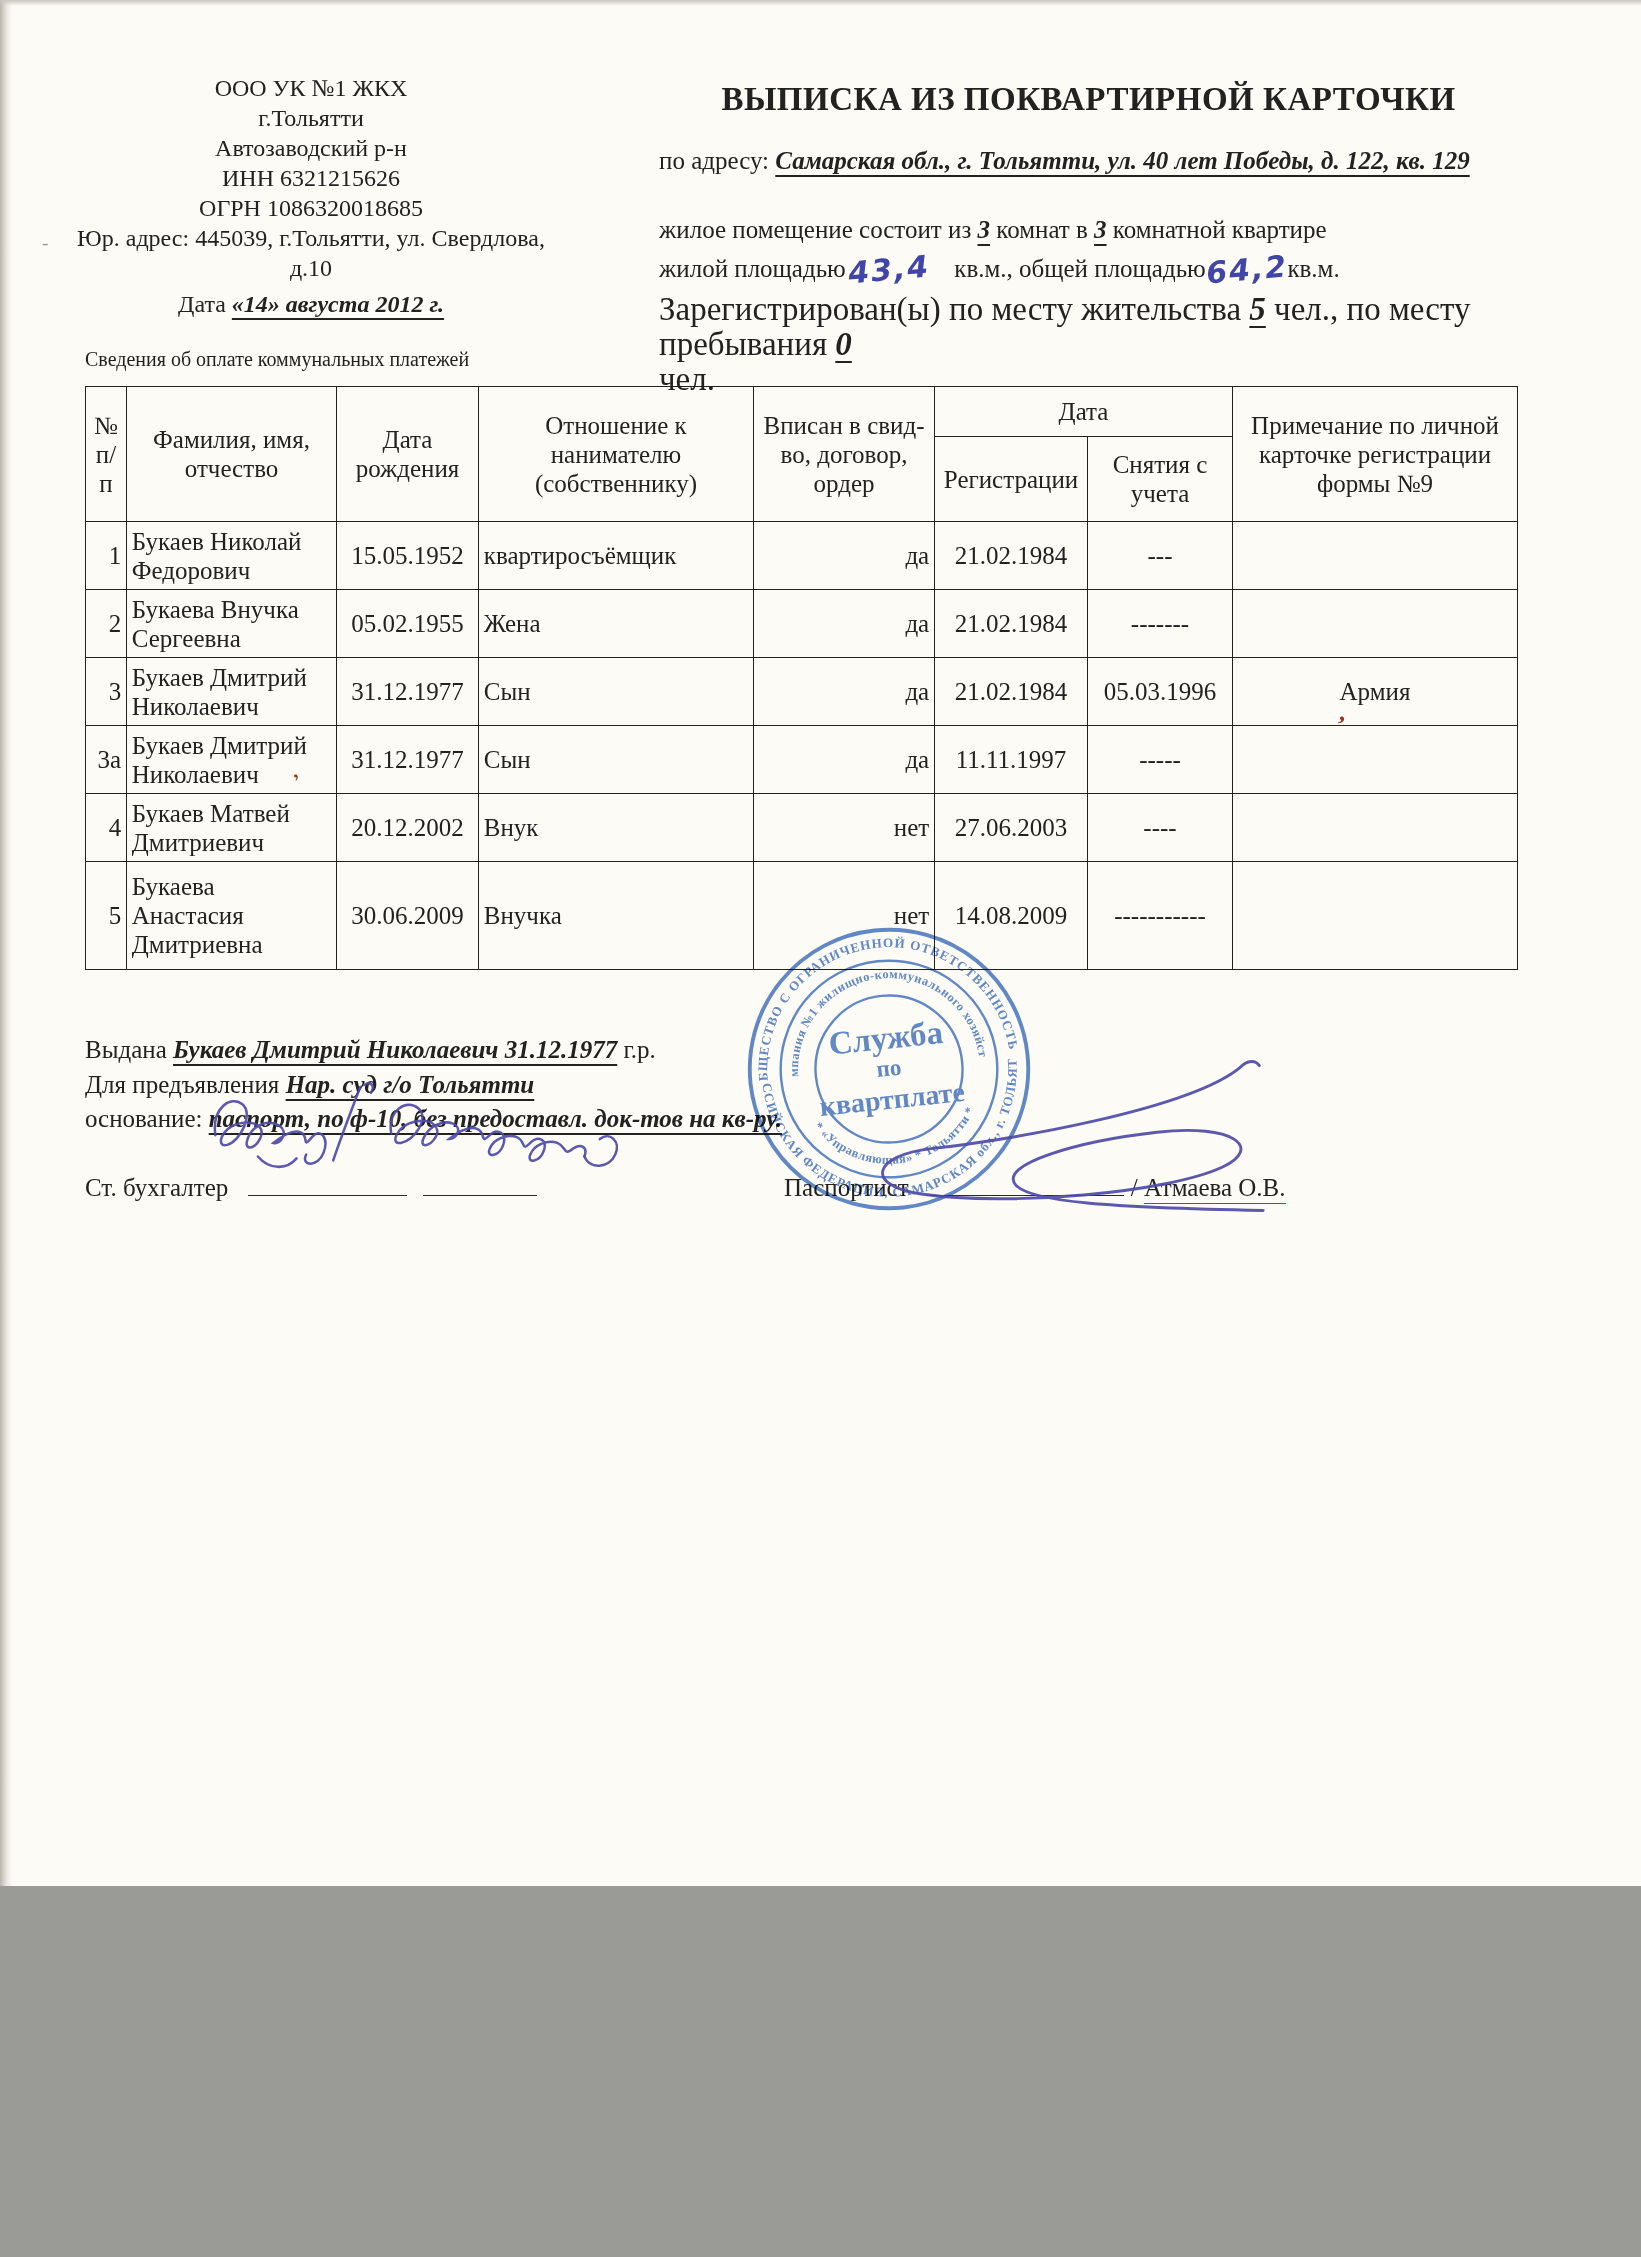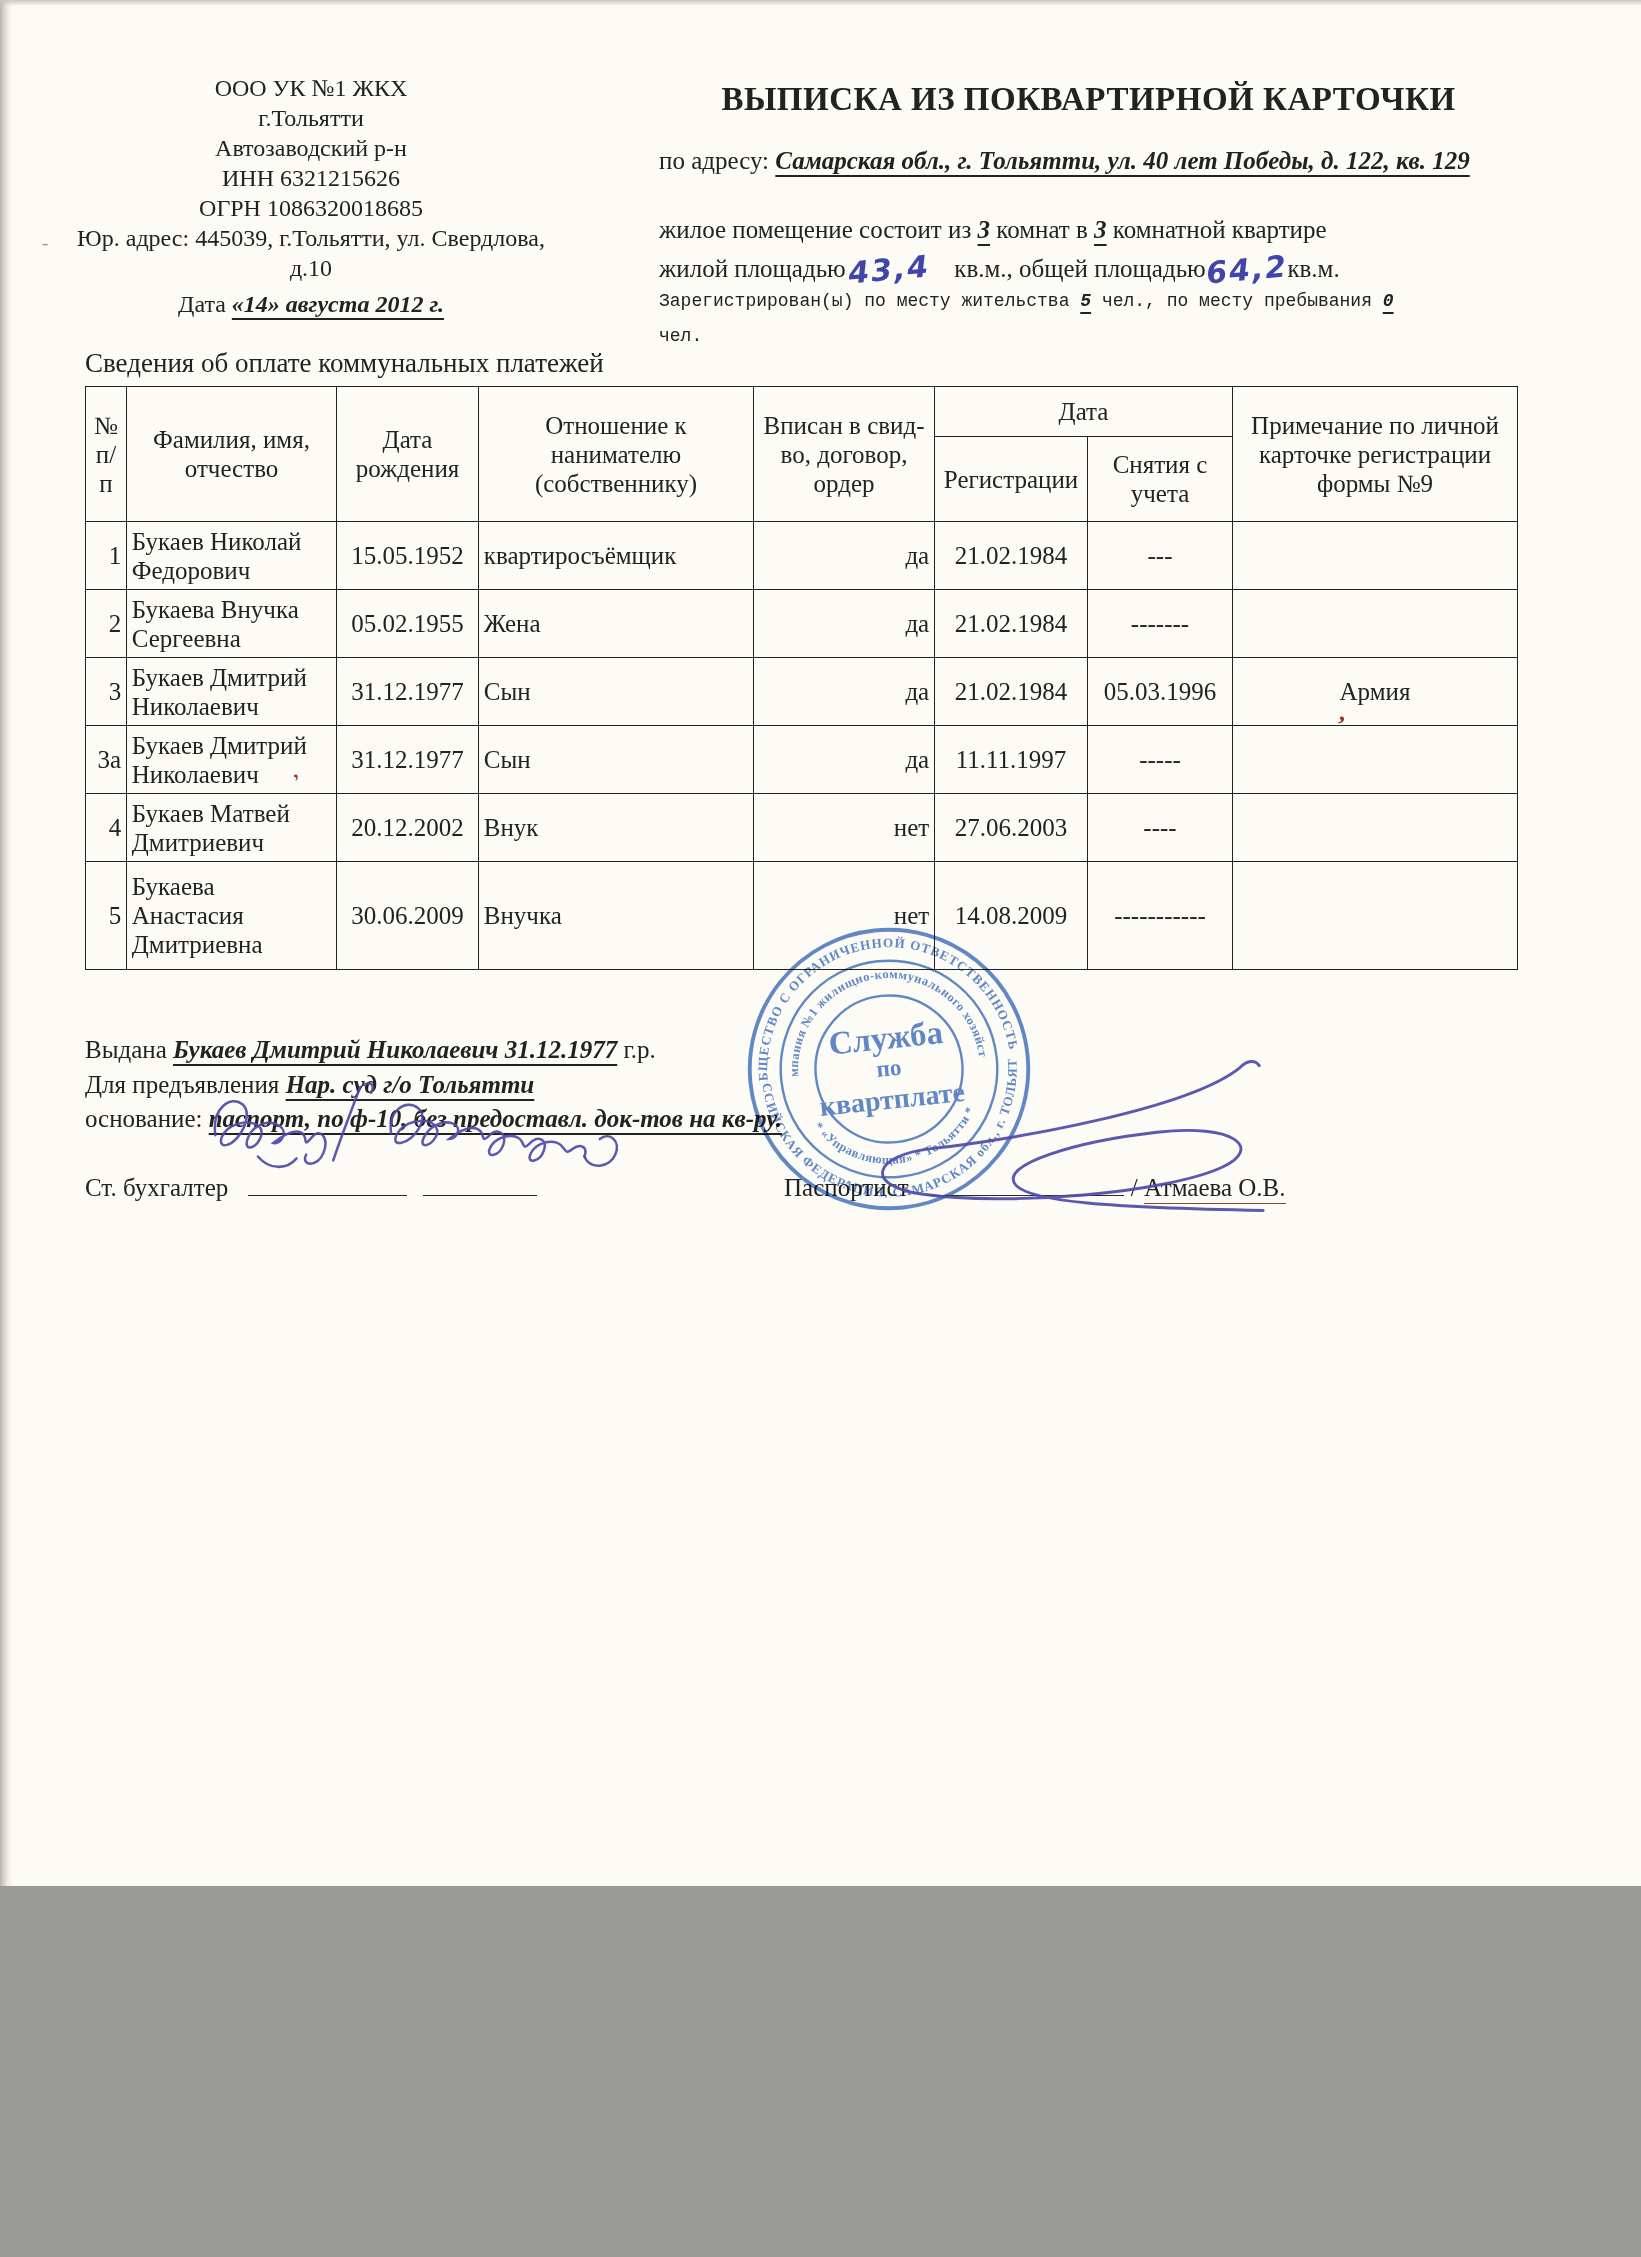--- a/index.html
+++ b/index.html
@@ -12,26 +12,26 @@
   .abs{position:absolute;}
   
   .org-block{left:55px;top:73px;width:512px;font-size:24px;line-height:30px;text-align:center;}
   .date-line{margin-top:6px;}
   .hval{font-weight:bold;font-style:italic;text-decoration:underline;
         text-underline-offset:5.8px;text-decoration-thickness:1.9px;}
   .doc-title{left:659px;top:81px;width:859px;font-size:33px;font-weight:bold;letter-spacing:0.5px;text-align:center;}
   .addr-par{left:659px;top:143px;width:874px;font-size:25px;line-height:36px;}
   .rooms-line{left:659px;top:216px;width:874px;font-size:25px;}
   .area-line{left:659px;top:249px;width:874px;font-size:25px;}
-  .reg-line{left:659px;top:284px;width:874px;font-size:18px;line-height:35px;font-family:Liberation Mono, monospace;}
+  .reg-line{left:659px;top:292px;width:874px;font-size:33px;line-height:35px;}
   .hw{font-family:"DejaVu Sans",sans-serif;font-style:italic;font-weight:bold;color:#4145a8;
       font-size:30px;display:inline-block;transform:rotate(-5deg) translateY(2.9px);letter-spacing:1.9px;}
   .hw-gap{margin:0 25px 0 1.9px;}
   
-  .section-title{left:85px;top:348px;font-size:27px;}
+  .section-title{left:85px;top:348px;font-size:20px;}
   .tbl-wrap{left:85px;top:386px;}
   table.card{border-collapse:collapse;table-layout:fixed;width:1433px;font-size:25px;}
   table.card th,table.card td{border:1.9px solid #21211f;font-weight:normal;padding:1.9px 4.8px;
       line-height:29px;overflow:hidden;}
   table.card th{text-align:center;vertical-align:middle;}
   tr.hrow1{height:50px;} tr.hrow2{height:85px;}
   tbody tr{height:68px;} tbody tr.tall{height:108px;}
   td.c-num{text-align:right;vertical-align:middle;padding-right:3.9px;}
   td.c-name{text-align:left;padding-left:6.8px;vertical-align:middle;}
   td.c-birth{text-align:center;vertical-align:middle;}

